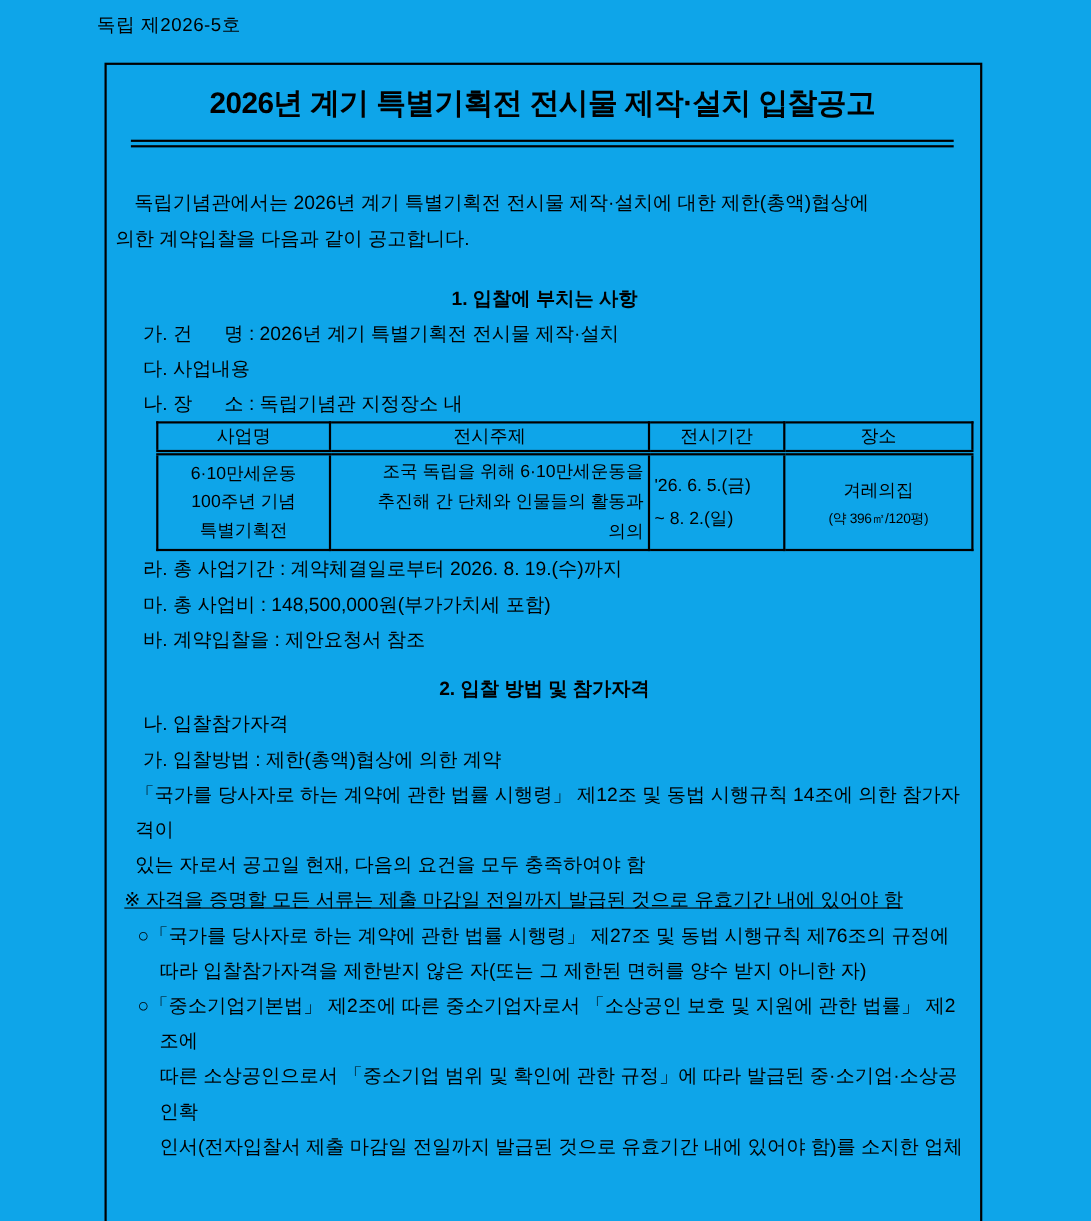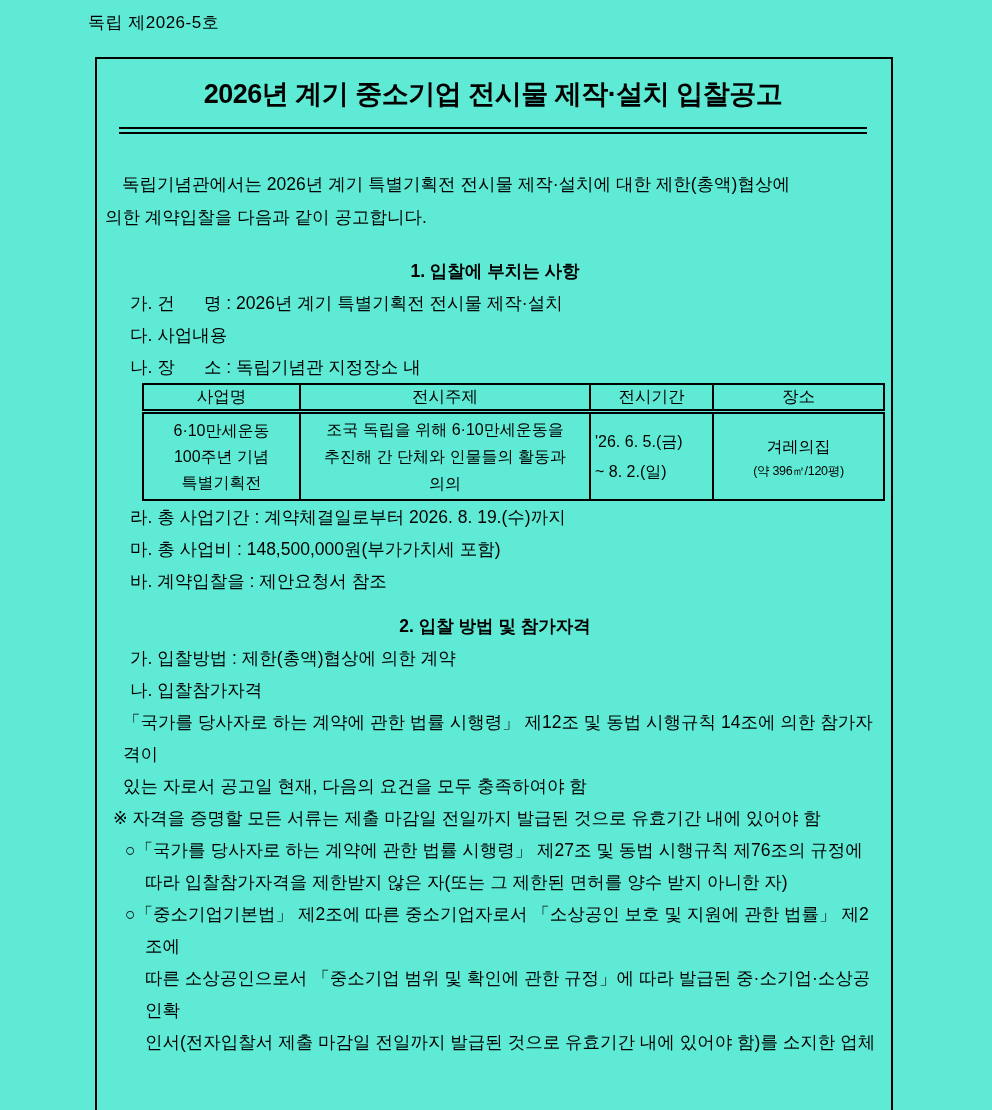--- a/index.html
+++ b/index.html
@@ -1,18 +1,18 @@
 <!DOCTYPE html>
 <html><head>
 <meta charset="utf-8">
 <style>
   html,body { margin:0; padding:0; background:#fff; }
   .page {
     position:relative; width:992px; height:1110px; overflow:hidden;
-    background:#5eead4; color:#000;
+    background:#0ea5e9; color:#000;
     font-family:"Liberation Sans","DejaVu Sans",sans-serif;
   }
   .doc-number { position:absolute; left:88px; top:11px; font-size:17px; letter-spacing:0.5px; }
   .box {
     position:absolute; left:95px; top:57px; width:798px; height:1160px;
     border:2px solid #000; box-sizing:border-box;
   }
   .content { padding:0 10px 0 8px; }
 
   .title {
@@ -43,50 +43,50 @@
   table.project col.c4 { width:171px; }
   table.project th {
     border:2px solid #000; border-bottom:5px double #000;
     height:24px; font-weight:normal; font-size:16.5px; text-align:center; padding:0;
   }
   table.project td { border:2px solid #000; padding:2px 4px; vertical-align:middle; }
   table.project tr.r1 { height:78px; }
   table.project tr.r2 { height:114px; }
   table.project tr.r2 td { border-bottom:3px solid #000; }
   td.cell-name   { text-align:center; line-height:26px; white-space:pre-line; }
-  td.cell-theme  { text-align:center; padding:2px 9px; line-height:27px; white-space:pre-line; }
+  td.cell-theme  { text-align:right; padding:2px 9px; line-height:27px; white-space:pre-line; }
   td.cell-period { text-align:left; line-height:30px; white-space:pre-line; }
   td.cell-place  { text-align:center; padding:2px 2px; }
   .place-line  { line-height:25px; }
   .place-big   { line-height:29px; }
   .place-small { font-size:12.5px; line-height:20px; letter-spacing:-0.3px; }
 
   .table-note { margin-top:15px; font-weight:bold; font-size:17.5px; line-height:32px; padding-left:30px; }
 
   .para {
     margin:0; font-size:17.5px; line-height:32px; padding-left:18px;
     white-space:pre-line;
   }
-  .docs-note { font-size:17.5px; line-height:32px; padding-left:8px; }
+  .docs-note { font-size:17.5px; line-height:32px; padding-left:8px;text-decoration:underline; }
   .circle-item {
     margin:0; font-size:17.5px; line-height:32px;
     padding-left:40px; text-indent:-20px; white-space:pre-line;
   }
   .s2 .item, .s2 .para, .s2 .docs-note, .s2 .circle-item { line-height:32px; }
 </style>
 </head>
 <body>
 
 <div class="page">
   <div class="doc-number">독립 제2026-5호</div>
 
   <div class="box">
     <div class="content">
 
-      <h1 class="title">2026년 계기 중소기업 전시물 제작·설치 입찰공고</h1>
+      <h1 class="title">2026년 계기 특별기획전 전시물 제작·설치 입찰공고</h1>
       <div class="double-rule"></div>
 
       <p class="intro">독립기념관에서는 2026년 계기 특별기획전 전시물 제작·설치에 대한 제한(총액)협상에
 의한 계약입찰을 다음과 같이 공고합니다.</p>
 
       <div class="sec-heading mt-s1">1. 입찰에 부치는 사항</div>
       <div class="item">가. 건      명 : 2026년 계기 특별기획전 전시물 제작·설치</div>
       <div class="item">다. 사업내용</div>
       <div class="item">나. 장      소 : 독립기념관 지정장소 내</div>
 
@@ -122,22 +122,22 @@
           </tr>
         </tbody>
       </table>
 
       <div class="item">라. 총 사업기간 : 계약체결일로부터 2026. 8. 19.(수)까지</div>
       <div class="item">마. 총 사업비 : 148,500,000원(부가가치세 포함)</div>
       <div class="item">바. 계약입찰을 : 제안요청서 참조</div>
 
       <div class="s2">
         <div class="sec-heading mt-s2">2. 입찰 방법 및 참가자격</div>
+        <div class="item">나. 입찰참가자격</div>
         <div class="item">가. 입찰방법 : 제한(총액)협상에 의한 계약</div>
-        <div class="item">나. 입찰참가자격</div>
         <p class="para">「국가를 당사자로 하는 계약에 관한 법률 시행령」 제12조 및 동법 시행규칙 14조에 의한 참가자격이
 있는 자로서 공고일 현재, 다음의 요건을 모두 충족하여야 함</p>
         <div class="docs-note">※ 자격을 증명할 모든 서류는 제출 마감일 전일까지 발급된 것으로 유효기간 내에 있어야 함</div>
         <p class="circle-item">○「국가를 당사자로 하는 계약에 관한 법률 시행령」 제27조 및 동법 시행규칙 제76조의 규정에
 따라 입찰참가자격을 제한받지 않은 자(또는 그 제한된 면허를 양수 받지 아니한 자)</p>
         <p class="circle-item">○「중소기업기본법」 제2조에 따른 중소기업자로서 「소상공인 보호 및 지원에 관한 법률」 제2조에
 따른 소상공인으로서 「중소기업 범위 및 확인에 관한 규정」에 따라 발급된 중·소기업·소상공인확
 인서(전자입찰서 제출 마감일 전일까지 발급된 것으로 유효기간 내에 있어야 함)를 소지한 업체</p>
       </div>
 

